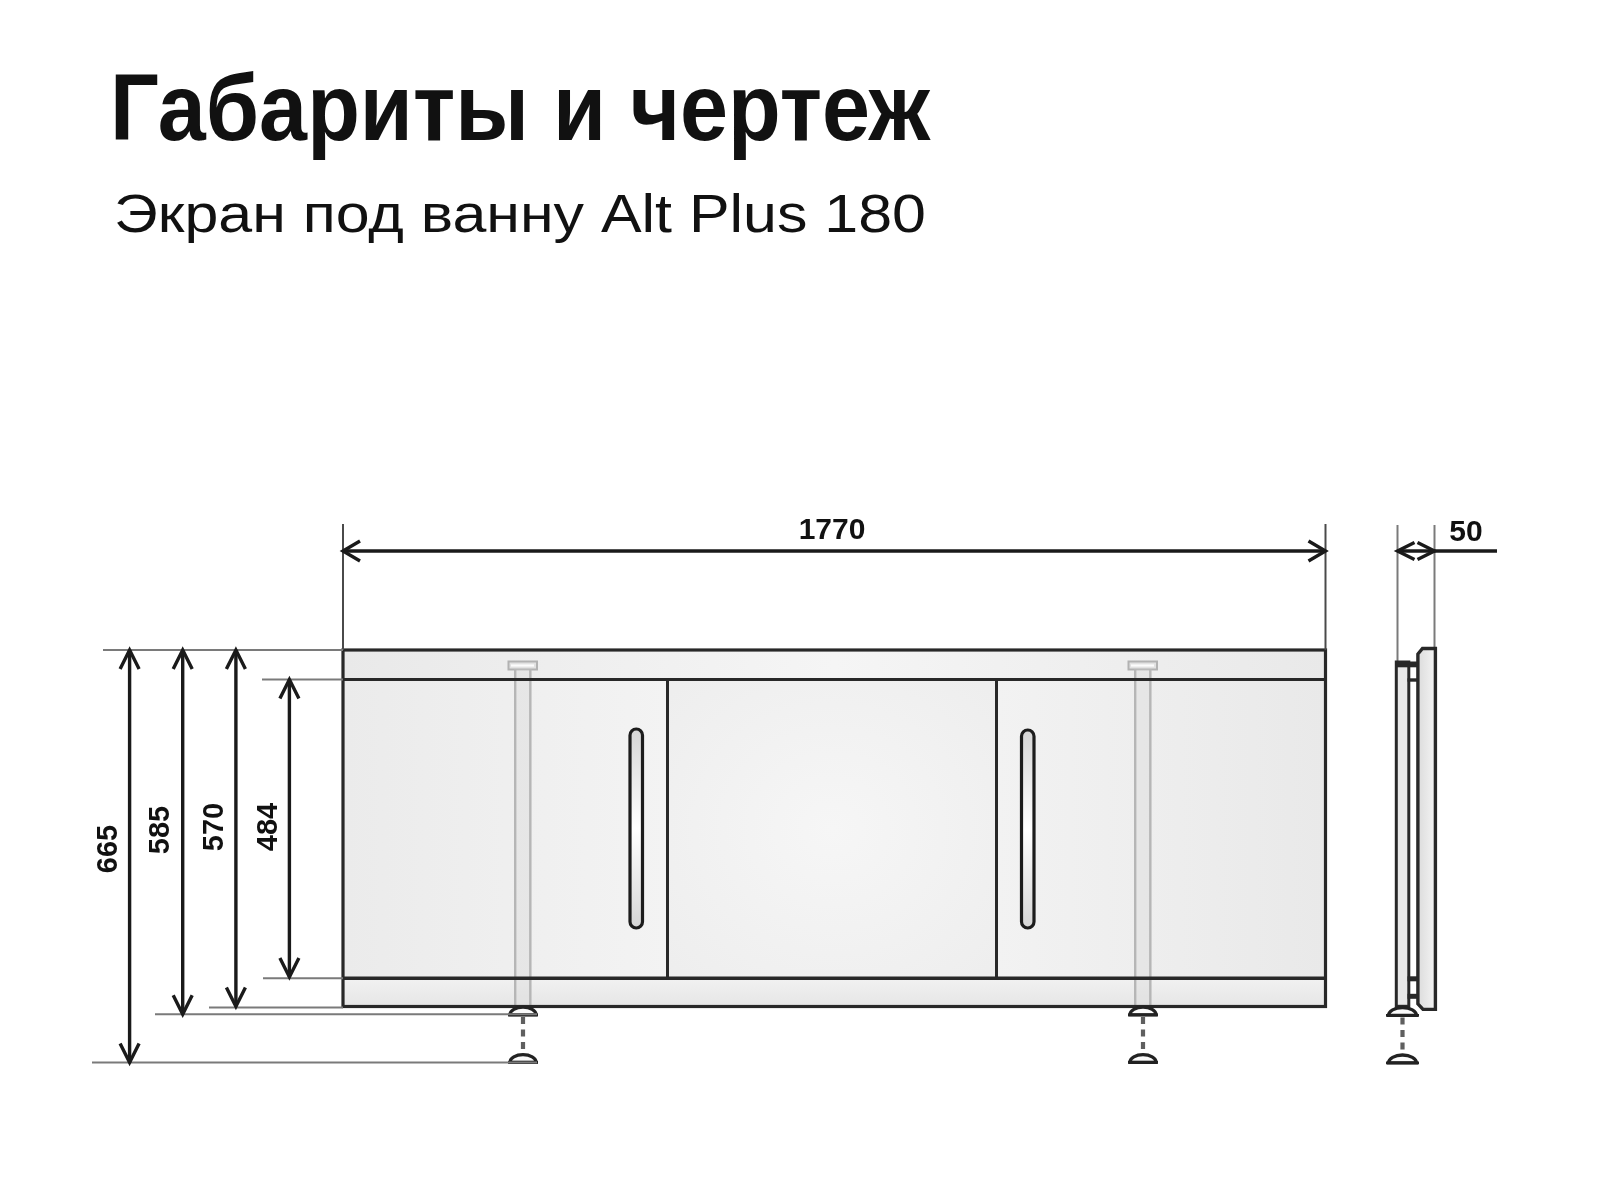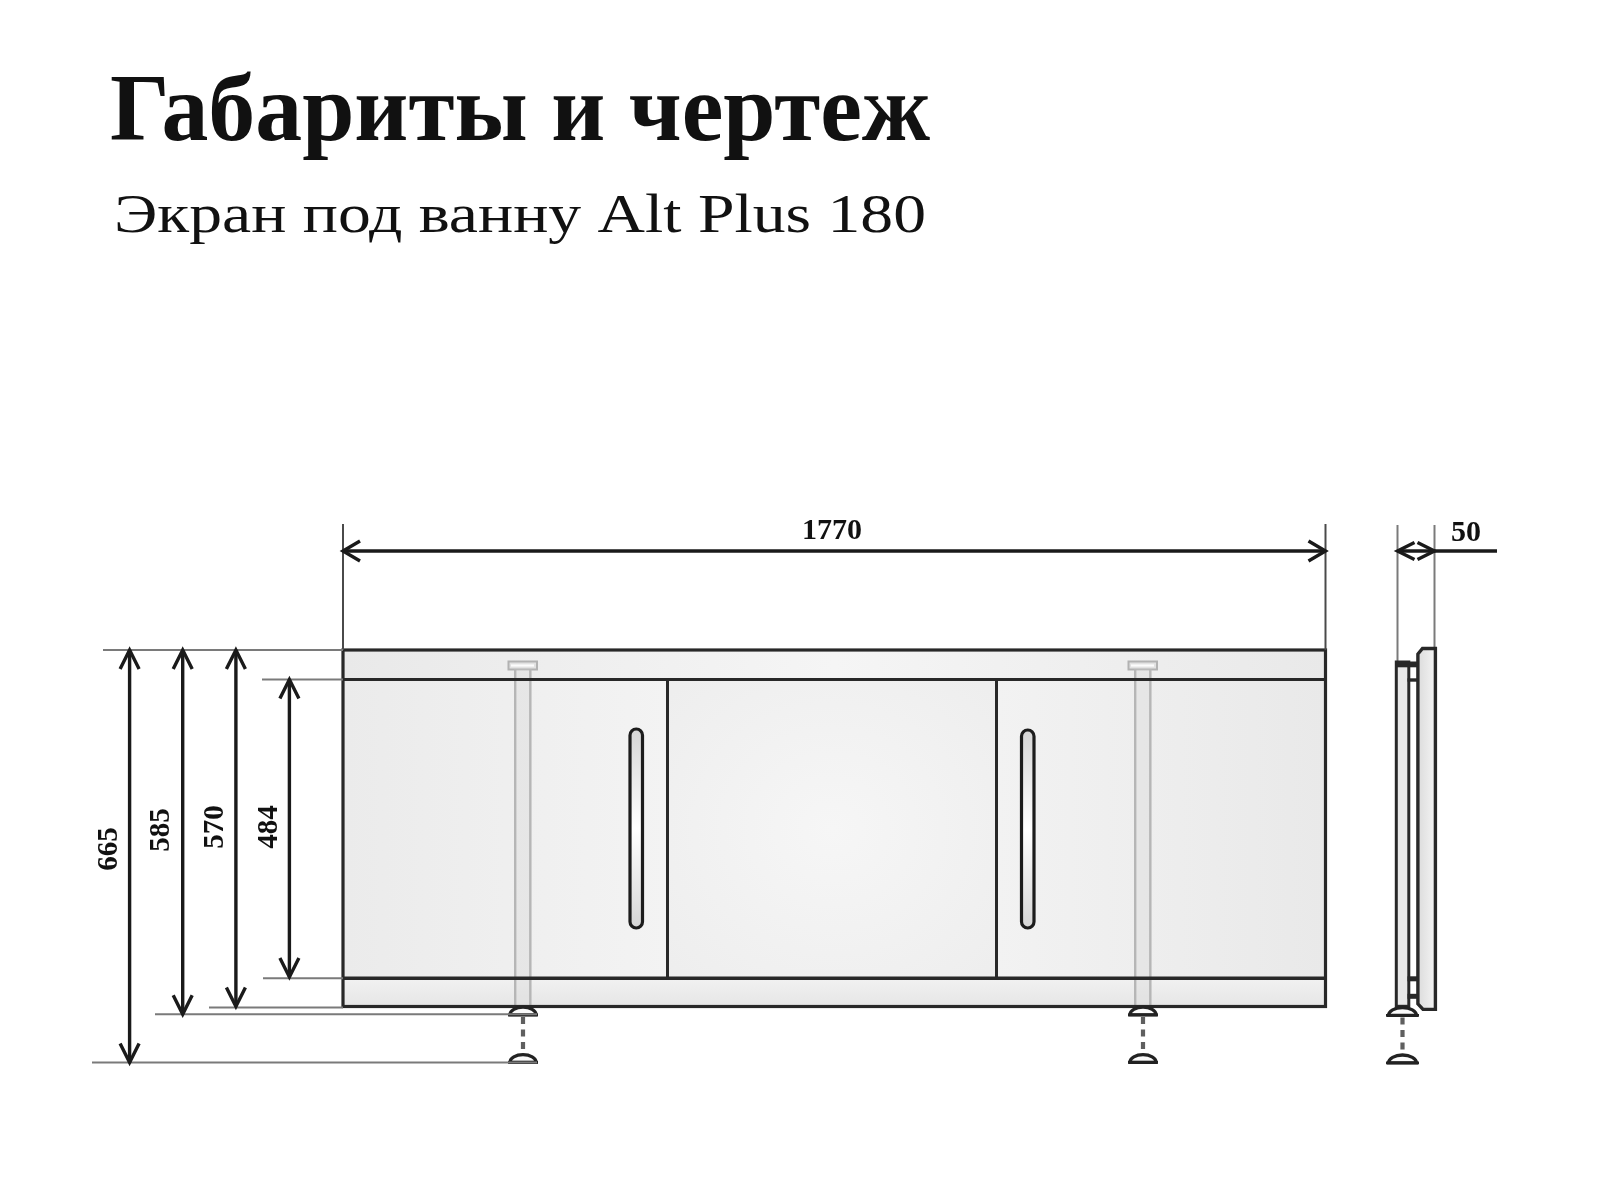--- a/index.html
+++ b/index.html
@@ -1,17 +1,17 @@
 <!DOCTYPE html>
 <html><head>
 <meta charset="utf-8">
 <style>
   html,body{margin:0;padding:0;background:#ffffff;width:1600px;height:1200px;overflow:hidden;}
   body{font-family:"Liberation Sans", sans-serif;}
-  #page{position:relative;width:1600px;height:1062px;font-family:Liberation Serif, serif;}
+  #page{position:relative;width:1600px;height:1062px;}
   svg{position:absolute;left:0;top:0;}
 </style>
 </head>
 <body>
 <div id="page">
 <svg width="1600" height="1200" viewBox="0 0 1600 1200">
 <defs>
   <linearGradient id="railH" x1="0" y1="0" x2="1" y2="0">
     <stop offset="0" stop-color="#e9e9e9"></stop>
           <stop offset="0.5" stop-color="#f5f5f5"></stop>

